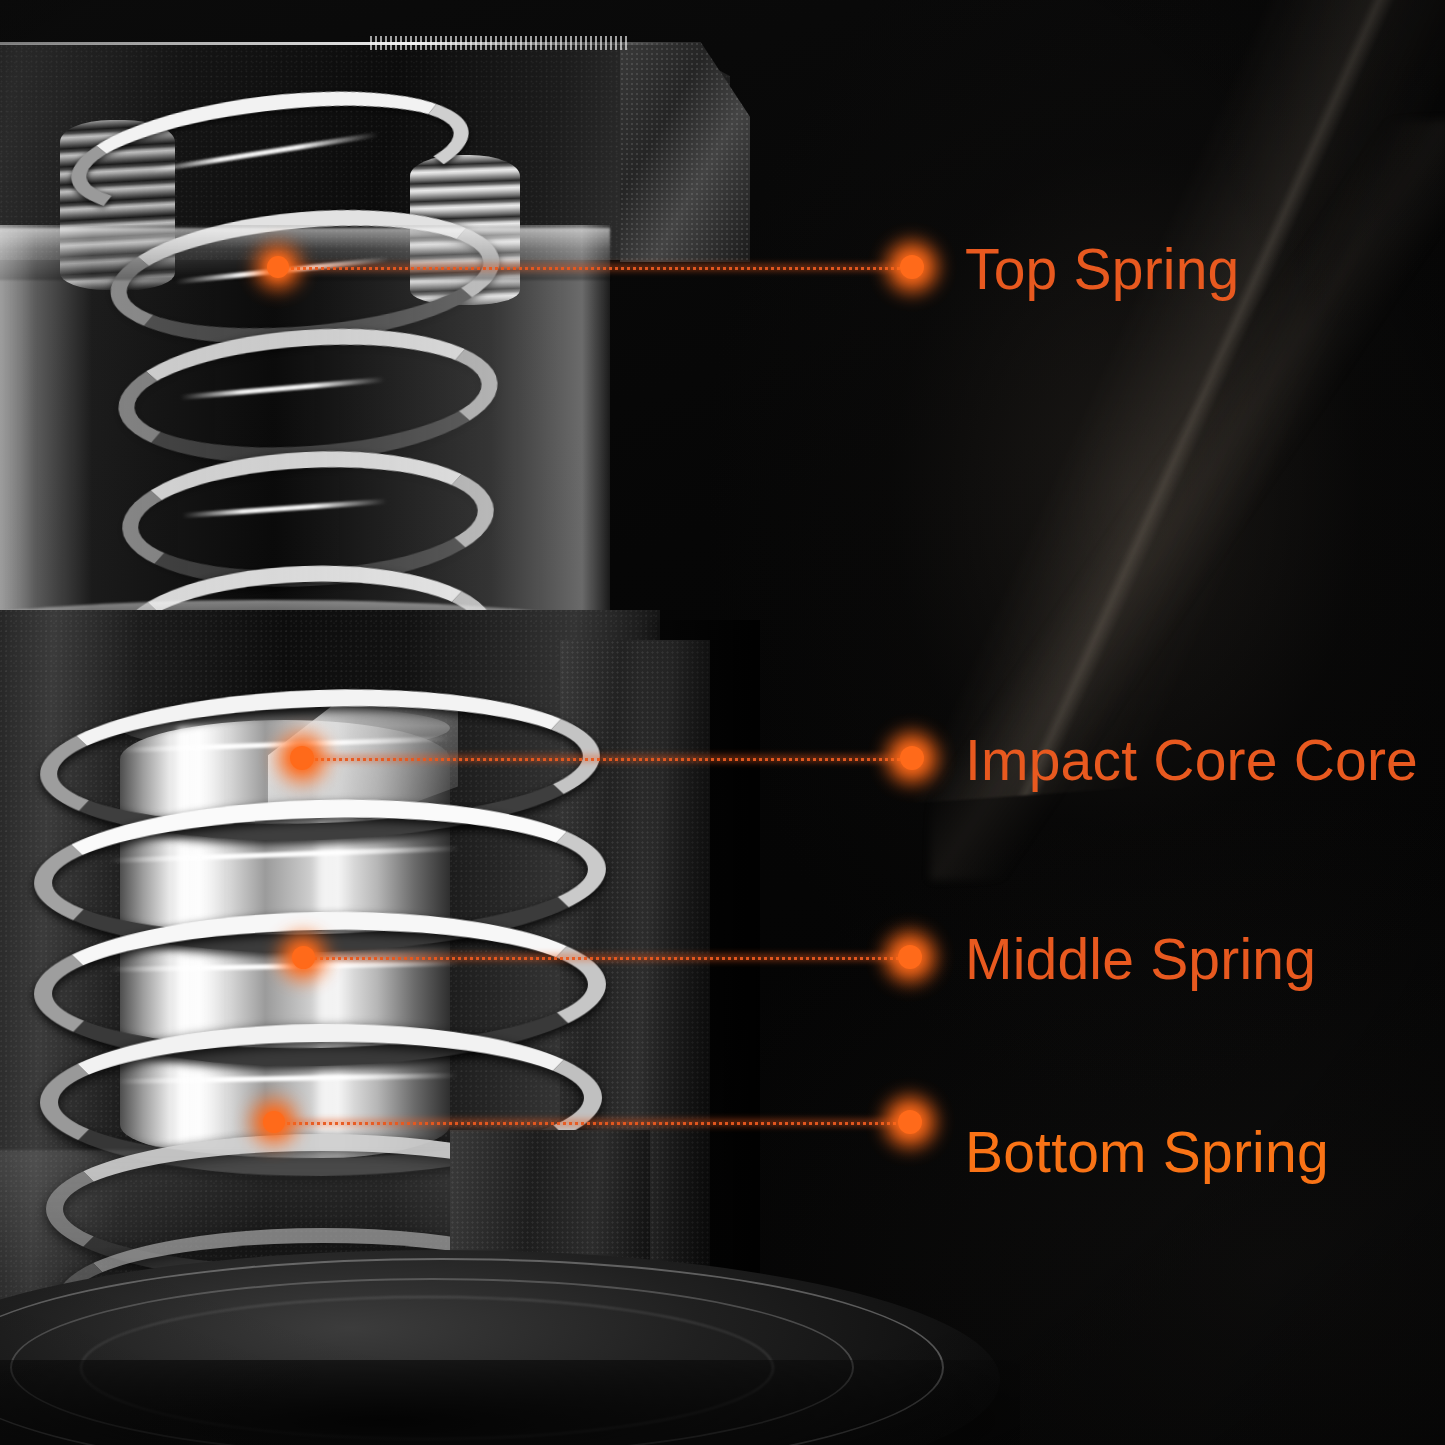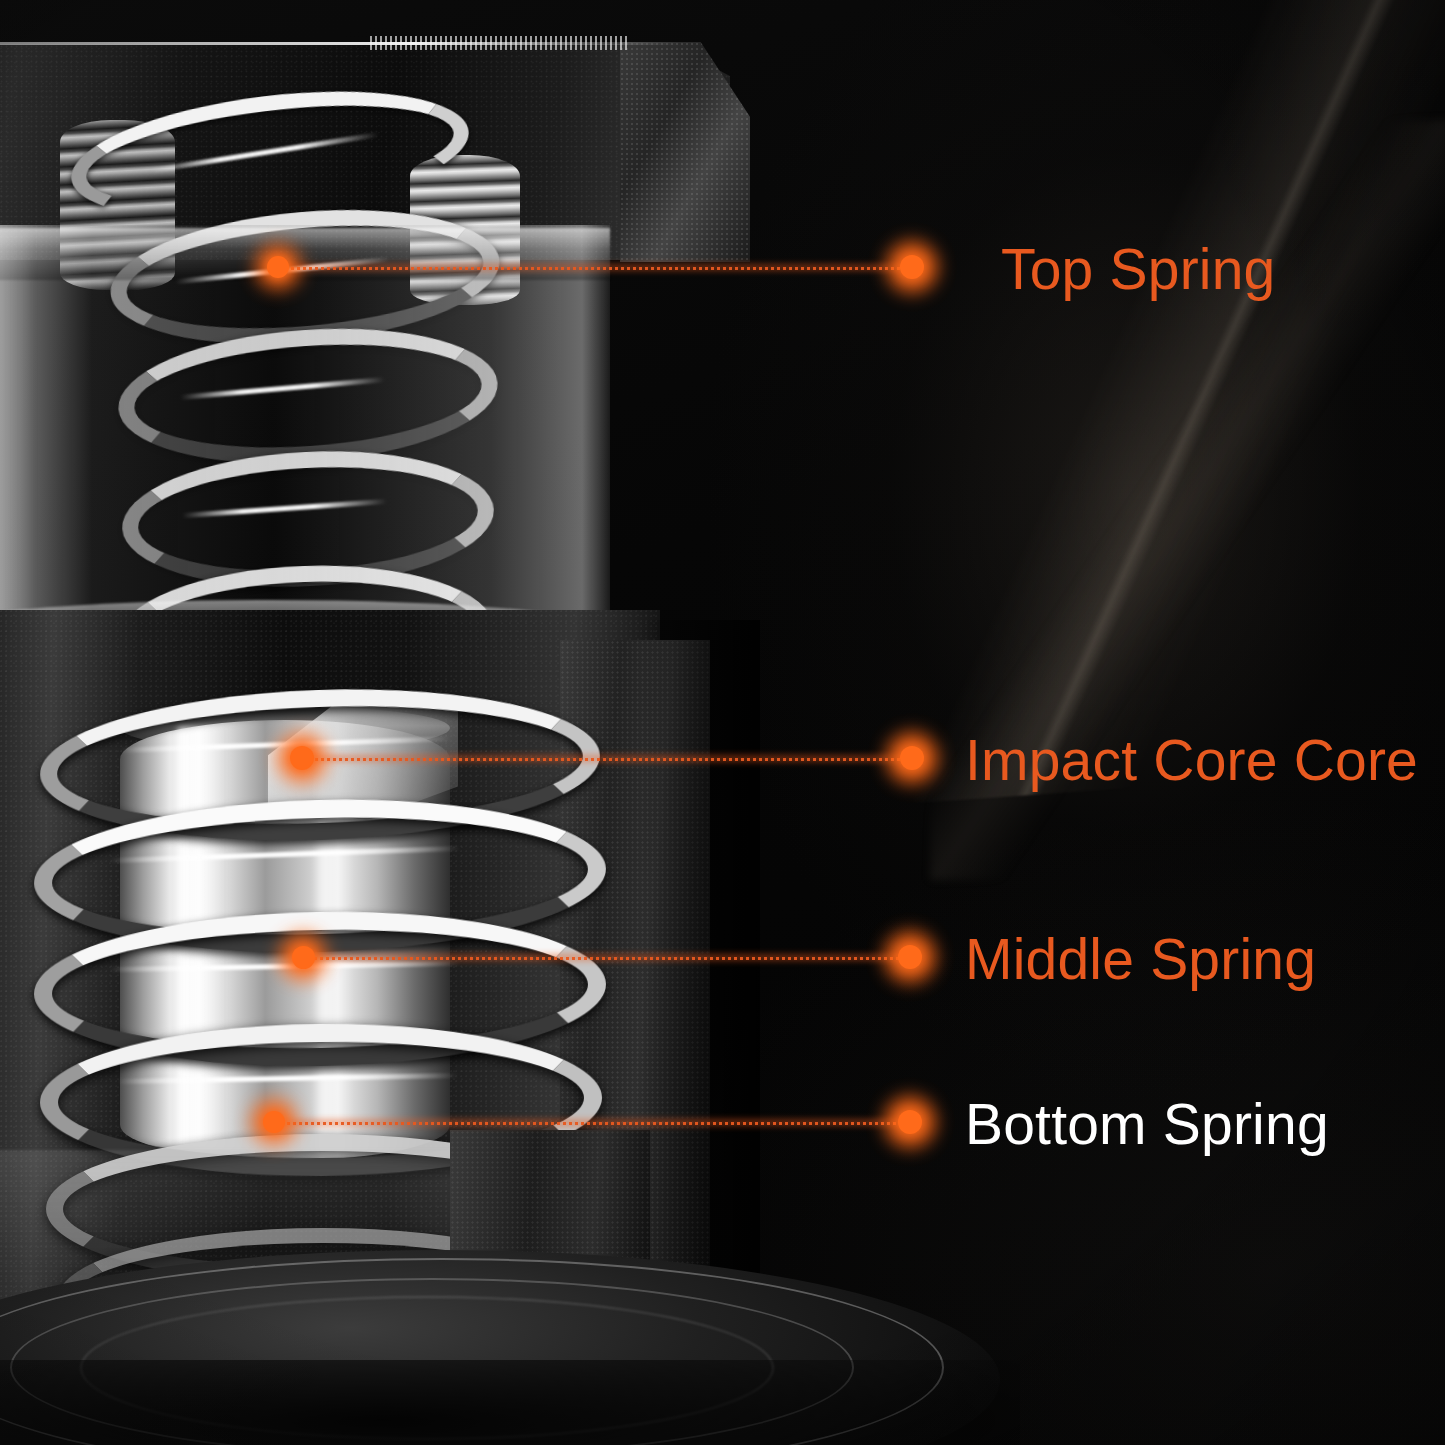--- a/index.html
+++ b/index.html
@@ -399,21 +399,21 @@
   <div class="bg-vign"></div>
 
   <div id="callout-layer">
       <div class="callout">
         <div class="lead-glow" style="left: 278px; top: 264px; width: 634px; background: rgb(232, 89, 31);"></div>
         <div class="lead-line" style="left: 278px; top: 267px; width: 634px; border-top-color: rgb(232, 89, 31);"></div>
         <div class="dot-glow" style="height: 46.2px; width: 46.2px; left: 254.9px; top: 243.9px; background: rgb(255, 106, 26);"></div>
         <div class="dot" style="height: 22px; width: 22px; left: 267px; top: 256px; background: rgb(255, 106, 26); box-shadow: rgb(255, 106, 26) 0px 0px 10px;"></div>
         <div class="dot-glow" style="height: 52.8px; width: 52.8px; left: 885.6px; top: 240.6px; background: rgb(255, 106, 26);"></div>
         <div class="dot" style="height: 24px; width: 24px; left: 900px; top: 255px; background: rgb(255, 106, 26); box-shadow: rgb(255, 106, 26) 0px 0px 12px;"></div>
-        <div class="callout-label" style="left: 965px; top: 241px; color: rgb(232, 89, 31); margin-left: 36px;">Top Spring</div>
+        <div class="callout-label" style="left: 965px; top: 241px; color: rgb(232, 89, 31);">Top Spring</div>
       </div>
       <div class="callout">
         <div class="lead-glow" style="left: 302px; top: 755px; width: 610px; background: rgb(232, 89, 31);"></div>
         <div class="lead-line" style="left: 302px; top: 758px; width: 610px; border-top-color: rgb(232, 89, 31);"></div>
         <div class="dot-glow" style="height: 50.4px; width: 50.4px; left: 276.8px; top: 732.8px; background: rgb(255, 106, 26);"></div>
         <div class="dot" style="height: 24px; width: 24px; left: 290px; top: 746px; background: rgb(255, 106, 26); box-shadow: rgb(255, 106, 26) 0px 0px 10px;"></div>
         <div class="dot-glow" style="height: 52.8px; width: 52.8px; left: 885.6px; top: 731.6px; background: rgb(255, 106, 26);"></div>
         <div class="dot" style="height: 24px; width: 24px; left: 900px; top: 746px; background: rgb(255, 106, 26); box-shadow: rgb(255, 106, 26) 0px 0px 12px;"></div>
         <div class="callout-label" style="left: 965px; top: 732px; color: rgb(232, 89, 31);">Impact Core Core</div>
       </div>
@@ -426,17 +426,17 @@
         <div class="dot" style="height: 24px; width: 24px; left: 898px; top: 945px; background: rgb(255, 106, 26); box-shadow: rgb(255, 106, 26) 0px 0px 12px;"></div>
         <div class="callout-label" style="left: 965px; top: 931px; color: rgb(232, 89, 31);">Middle Spring</div>
       </div>
       <div class="callout">
         <div class="lead-glow" style="left: 274px; top: 1119px; width: 636px; background: rgb(232, 89, 31);"></div>
         <div class="lead-line" style="left: 274px; top: 1122px; width: 636px; border-top-color: rgb(232, 89, 31);"></div>
         <div class="dot-glow" style="height: 46.2px; width: 46.2px; left: 250.9px; top: 1098.9px; background: rgb(255, 106, 26);"></div>
         <div class="dot" style="height: 22px; width: 22px; left: 263px; top: 1111px; background: rgb(255, 106, 26); box-shadow: rgb(255, 106, 26) 0px 0px 10px;"></div>
         <div class="dot-glow" style="height: 52.8px; width: 52.8px; left: 883.6px; top: 1095.6px; background: rgb(255, 106, 26);"></div>
         <div class="dot" style="height: 24px; width: 24px; left: 898px; top: 1110px; background: rgb(255, 106, 26); box-shadow: rgb(255, 106, 26) 0px 0px 12px;"></div>
-        <div class="callout-label" style="left: 965px; top: 1096px; color: #ffffff;">Bottom Spring</div>
+        <div class="callout-label" style="left: 965px; top: 1124px; color: #f97316;">Bottom Spring</div>
       </div>
     </div>
 
 </div>
 
 </body></html>

